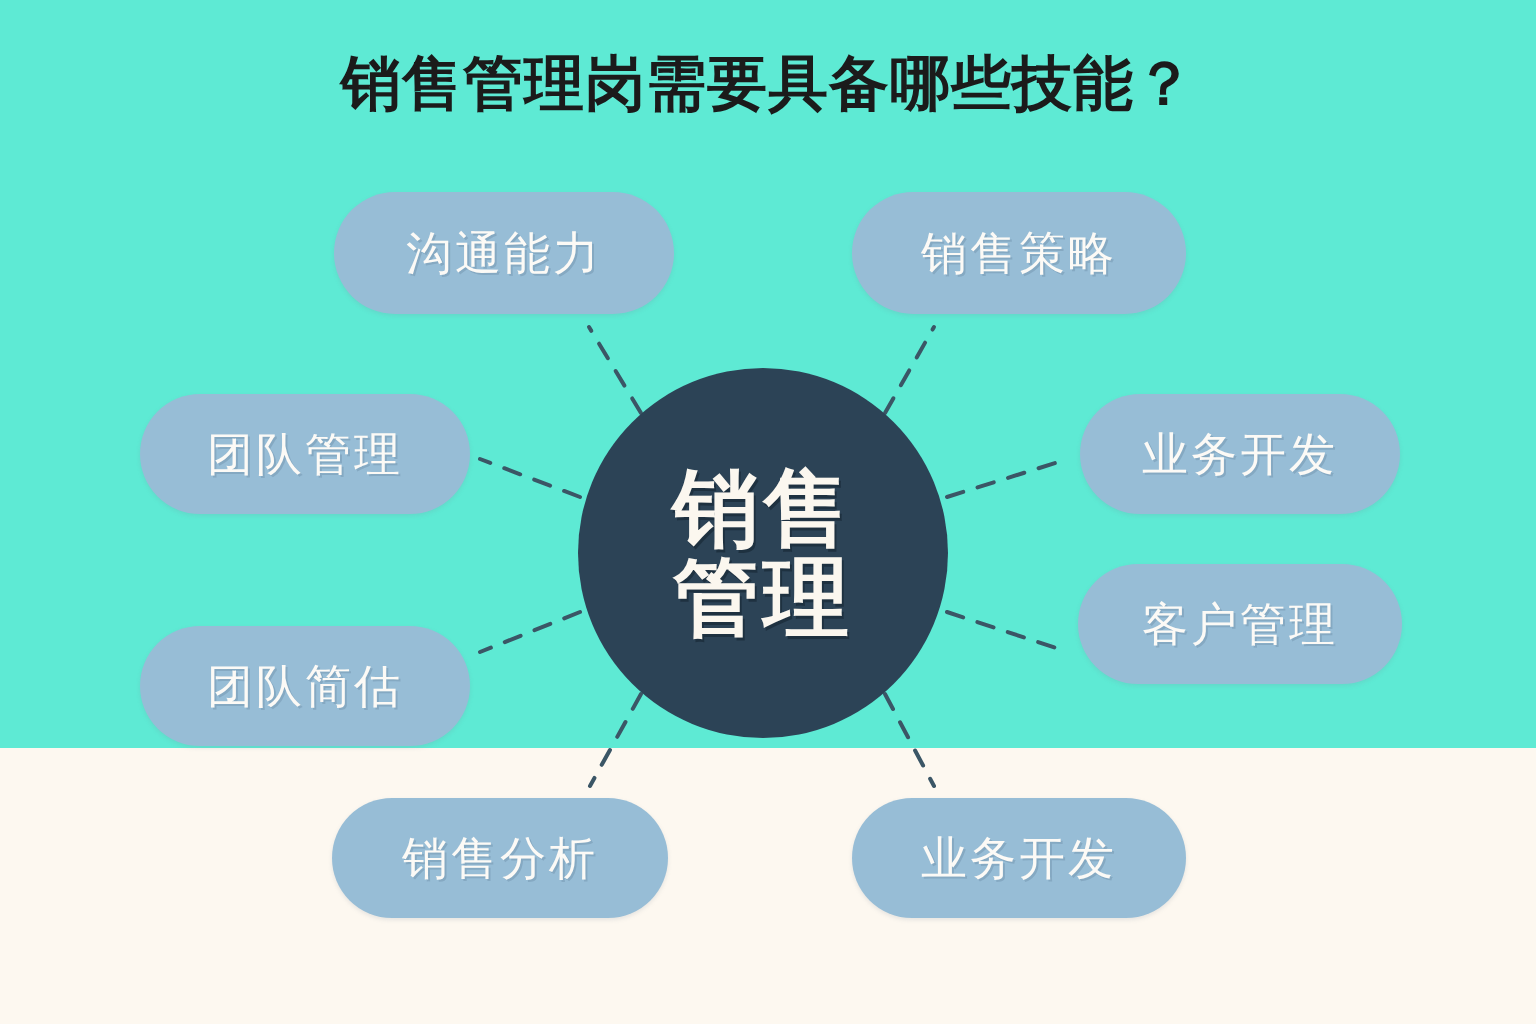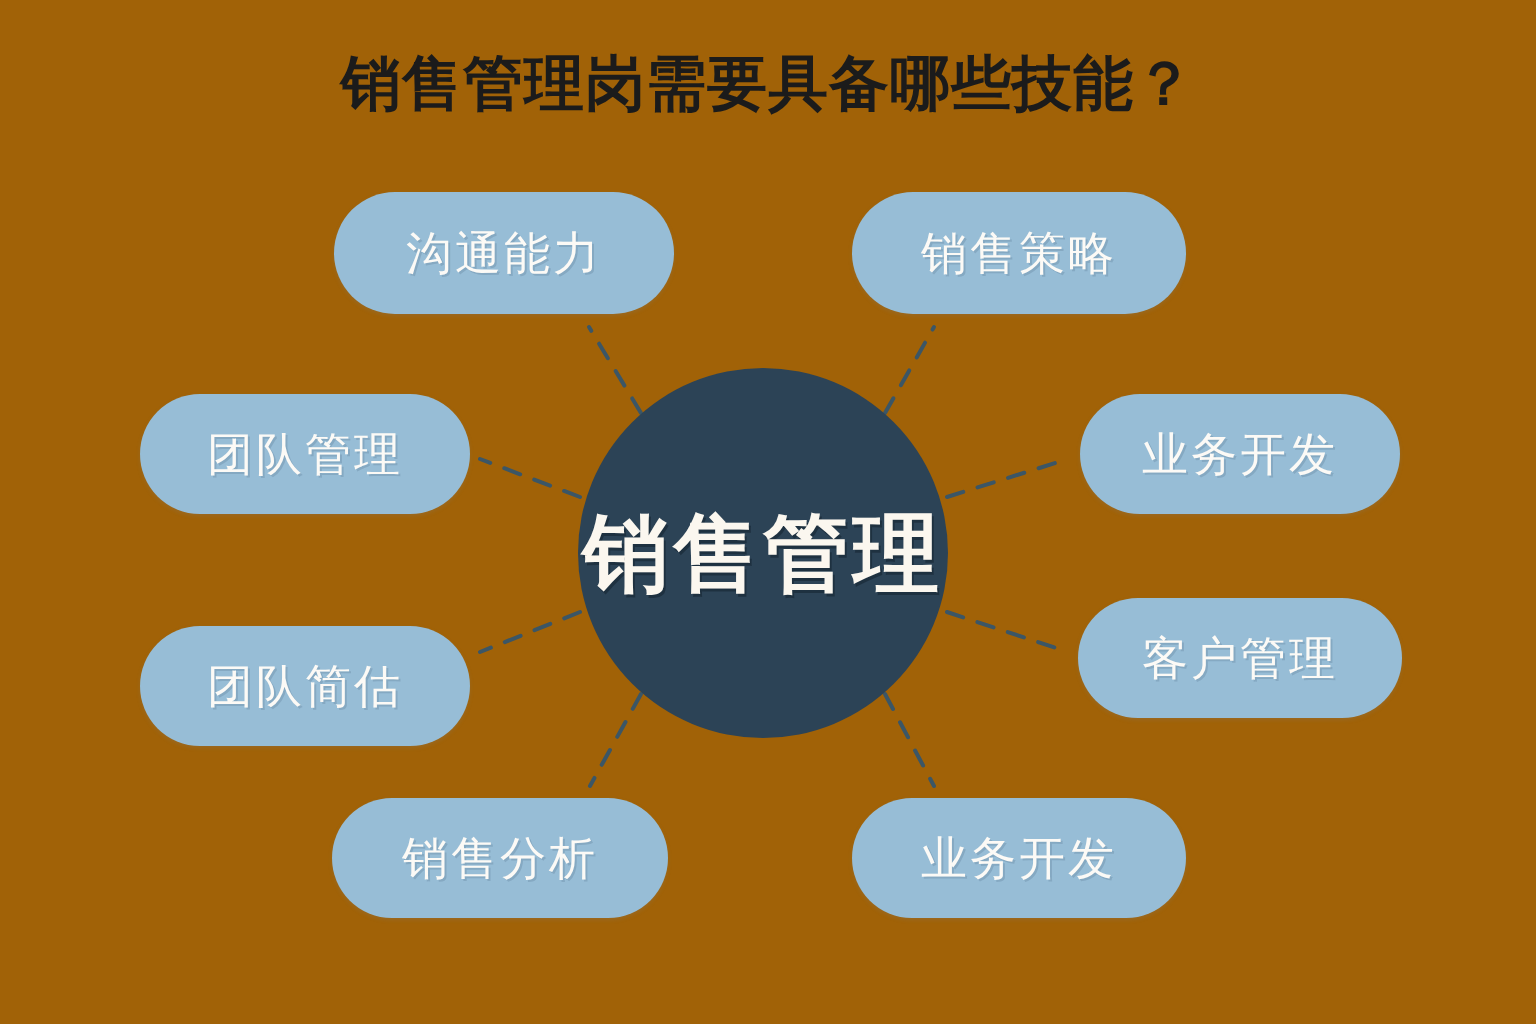--- a/index.html
+++ b/index.html
@@ -9,22 +9,22 @@
   body {
     width: 1536px;
     height: 1024px;
     background: #fdf8f0;
     font-family: "Liberation Sans", "DejaVu Sans", sans-serif;
     overflow: hidden;
   }
   #stage {
     position: relative;
     width: 1536px;
-    height: 1024px;
-    background: #a16207;
+    height: 748px;
+    background: #5eead4;
   }
 
   
   #page-title {
     position: absolute;
     left: 0;
     top: 52px;
     width: 1536px;
     text-align: center;
     font-size: 60px;
@@ -48,20 +48,21 @@
   
   #center-hub {
     position: absolute;
     left: 578px;
     top: 368px;
     width: 370px;
     height: 370px;
     border-radius: 50%;
     background: #2c4356;
     display: flex;
+    flex-direction: column;
     align-items: center;
     justify-content: center;
     z-index: 3;
   }
   #center-hub .hub-line {
     color: #fbf7ef;
     font-size: 86px;
     font-weight: 800;
     line-height: 1.03;
     letter-spacing: 4px;
@@ -89,21 +90,21 @@
     white-space: nowrap;
     text-shadow: 2px 2px 0 rgba(110,145,170,0.45);
   }
 
   
   #pill-communication   { left: 334px;  top: 192px; width: 340px; height: 122px; }
   #pill-sales-strategy  { left: 852px;  top: 192px; width: 334px; height: 122px; }
   #pill-team-management { left: 140px;  top: 394px; width: 330px; height: 120px; }
   #pill-biz-development { left: 1080px; top: 394px; width: 320px; height: 120px; }
   #pill-team-evaluation { left: 140px;  top: 598px; width: 330px; height: 120px; margin-top: 28px; }
-  #pill-customer-mgmt   { left: 1078px; top: 598px; width: 324px; height: 120px; }
+  #pill-customer-mgmt   { left: 1078px; top: 564px; width: 324px; height: 120px; }
   #pill-sales-analysis  { left: 332px;  top: 798px; width: 336px; height: 120px; }
   #pill-sales-forecast  { left: 852px;  top: 798px; width: 334px; height: 120px; }
 </style>
 </head>
 <body>
 
 <div id="stage">
 
   <div id="page-title">销售管理岗需要具备哪些技能？</div>
 

